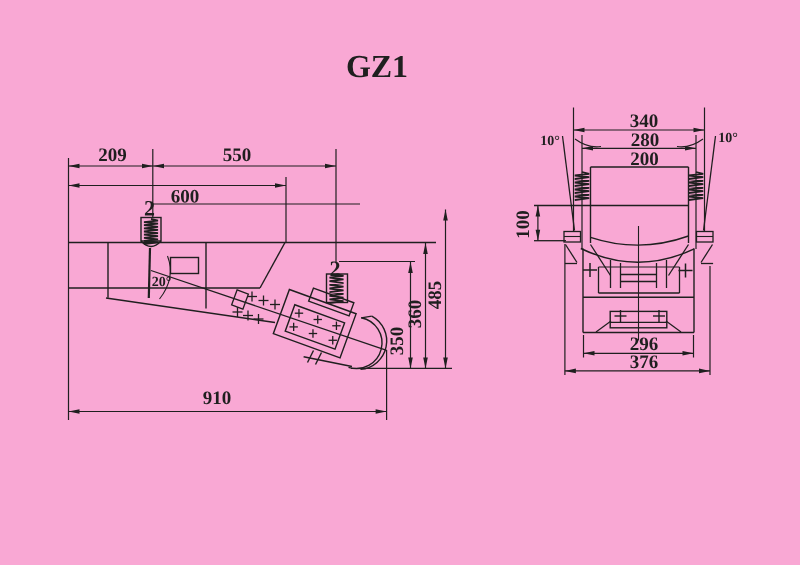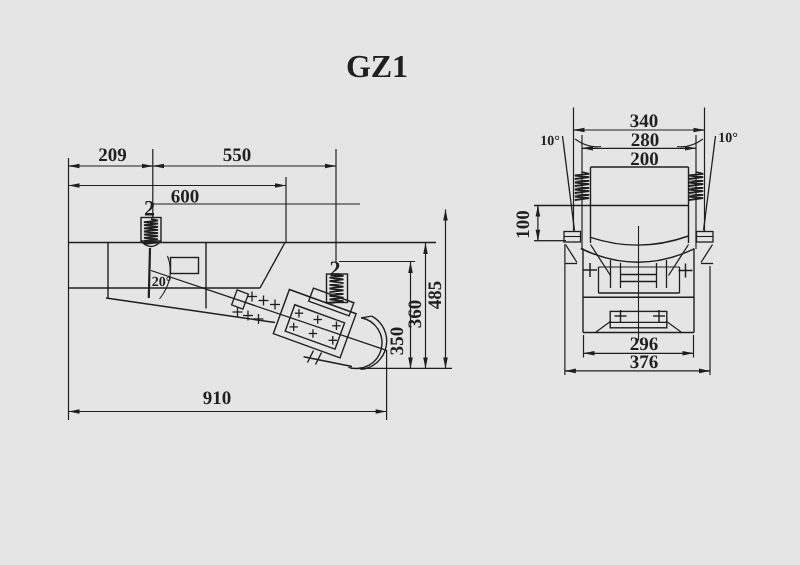--- a/index.html
+++ b/index.html
@@ -1,15 +1,15 @@
 <!DOCTYPE html>
 <html><head><meta charset="utf-8">
 <style>
 html,body{margin:0;padding:0;background:#ffffff;}
-#page{width:800px;height:565px;background:#e5e5e5;position:relative;}
+#page{width:800px;height:565px;background:#f9a8d4;position:relative;}
 </style></head>
 <body>
 <div id="page">
 <svg width="800" height="565" viewBox="0 0 800 565">
 <text x="377" y="77" transform="rotate(0.03 377 77)" text-rendering="geometricPrecision" font-family="'Liberation Serif', serif" font-size="32" font-weight="bold" fill="#1f1f1f" text-anchor="middle">GZ1</text>
 <line x1="68.5" y1="158" x2="68.5" y2="420" stroke="#1f1f1f" stroke-width="1.2"></line>
 <line x1="152.8" y1="149" x2="152.8" y2="218" stroke="#1f1f1f" stroke-width="1.2"></line>
 <line x1="336" y1="149" x2="336" y2="262" stroke="#1f1f1f" stroke-width="1.2"></line>
 <line x1="286" y1="177" x2="286" y2="242" stroke="#1f1f1f" stroke-width="1.2"></line>
 <line x1="386.6" y1="350" x2="386.6" y2="420" stroke="#1f1f1f" stroke-width="1.2"></line>

